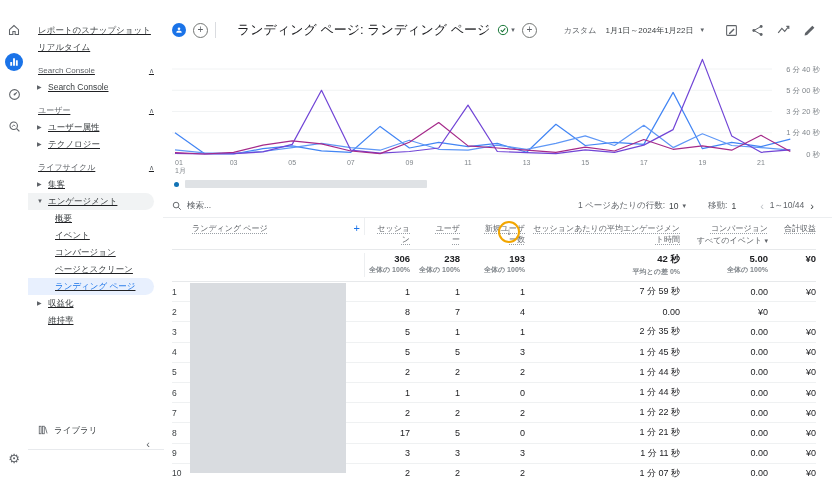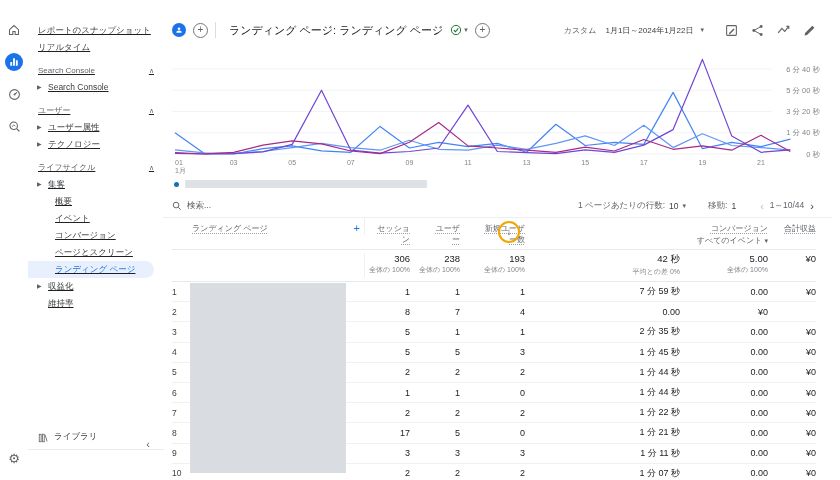--- a/index.html
+++ b/index.html
@@ -16,32 +16,32 @@
   .s-row{position:relative;font-size:8.5px;line-height:17px;color:#3c4043;white-space:nowrap;cursor:pointer;}
   .s-top{padding-left:10px;}
   .s-section{padding:0 10px;margin-top:6px;color:#5f6368;font-size:8px;display:flex;justify-content:space-between;}
   .s-caret{color:#5f6368;font-size:7px;}
   .s-item{padding-left:20px;}
   .s-item .arrow{position:absolute;left:9px;font-size:6px;color:#5f6368;}
   .s-sub{padding-left:27px;}
   .s-hl{background:#f1f3f4;border-radius:0 14px 14px 0;margin-right:10px;}
   .s-sel{background:#e8f0fe;color:#1a73e8;border-radius:0 14px 14px 0;margin-right:10px;}
   .s-bottom{position:absolute;bottom:22px;left:0;right:0;}
-  .s-library{display:flex;align-items:flex-end;gap:6px;padding-left:10px;font-size:8.5px;color:#3c4043;height:18px;cursor:pointer;}
+  .s-library{display:flex;align-items:flex-start;gap:6px;padding-left:10px;font-size:8.5px;color:#3c4043;height:18px;cursor:pointer;}
   .s-divider{border-top:1px solid #e8eaed;margin:6px 0 0 0;}
   .s-collapse{position:absolute;bottom:0;right:14px;font-size:11px;color:#5f6368;cursor:pointer;}
   
   .main{position:absolute;left:163px;top:14px;right:8px;bottom:8px;display:flex;flex-direction:column;}
   
   .topbar{height:32px;display:flex;align-items:center;padding:0 16px 0 9px;gap:7px;flex:none;}
   .chip{width:14px;height:14px;border-radius:50%;background:#1a73e8;display:flex;align-items:center;justify-content:center;cursor:pointer;}
   .plus-circle{width:13px;height:13px;border-radius:50%;border:1px solid #747775;color:#5f6368;
                display:flex;align-items:center;justify-content:center;font-size:10px;line-height:1;cursor:pointer;}
   .vdiv{width:1px;height:16px;background:#dadce0;}
-  .rep-title{font-size:11px;color:#202124;margin-left:6px;}
+  .rep-title{font-size:13px;color:#202124;margin-left:14px;}
   .check-badge{display:flex;align-items:center;gap:2px;cursor:pointer;}
   .caret-down{font-size:7px;color:#5f6368;}
   .tb-spacer{flex:1;}
   .date-preset{font-size:8px;color:#5f6368;font-family:Liberation Mono, monospace;}
   .date-range{font-size:8px;color:#3c4043;margin-left:2px;}
   .tb-icons{display:flex;align-items:center;gap:13px;margin-left:14px;}
   .tb-icon{width:13px;height:13px;color:#5f6368;cursor:pointer;}
   
   .chart-wrap{flex:none;padding-left:9px;position:relative;}
   .legend{display:flex;align-items:center;gap:6px;height:10px;margin:3px 0 0 2px;}
@@ -65,21 +65,21 @@
   .th-row{min-height:31px;align-items:start;}
   .w-session{width:34px;}.w-users{width:28px;}.w-new{width:46px;}.w-eng{width:148px;}.w-rev{width:32px;}
   .th-landing{position:relative;}
   .add-col{position:absolute;right:4px;top:5px;color:#1a73e8;font-size:11px;cursor:pointer;line-height:1;}
   .col-divider{border-right:1px solid #edeff1;}
   .conv-sub{color:#5f6368;text-decoration:none;display:block;margin-top:1px;}
   .sort-wrap{position:absolute;left:-27px;top:3px;width:22px;height:22px;border:2.5px solid #f2a600;border-radius:50%;
              display:flex;align-items:center;justify-content:center;box-sizing:border-box;}
   .sort-arrow{font-size:10px;color:#5f6368;line-height:1;}
   .totals-row{border-top:1px solid #e7e9eb;border-bottom:1px solid #e7e9eb;padding:3px 0 4px 0;}
-  .tot-cell{text-align:right;}
+  .tot-cell{text-align:right;font-weight:bold;}
   .tot-val{font-size:9.5px;color:#202124;}
   .tot-sub{font-size:7px;color:#80868b;margin-top:1px;}
   .tbody{position:relative;}
   .trow{height:19.2px;border-bottom:1px solid #eff1f2;align-items:center;font-size:9px;color:#3c4043;}
   .td-num{font-size:8.5px;color:#3c4043;}
   .td-metric{text-align:right;color:#202124;}
   .redaction{position:absolute;left:18px;top:1px;width:156px;height:190px;background:#d9dce0;}
   svg{display:block;}
 </style>
 </head>
@@ -133,20 +133,21 @@
           <span>ユーザー</span>
           <span class="s-caret">∧</span>
         </div>
         <div class="s-row s-item"><span class="arrow">▶</span>ユーザー属性</div>
         <div class="s-row s-item"><span class="arrow">▶</span>テクノロジー</div>
         <div class="s-row s-section">
           <span>ライフサイクル</span>
           <span class="s-caret">∧</span>
         </div>
         <div class="s-row s-item"><span class="arrow">▶</span>集客</div>
+        <div class="s-row s-item s-hl"><span class="arrow">▼</span>エンゲージメント</div>
         <div class="s-row s-sub">概要</div>
         <div class="s-row s-sub">イベント</div>
         <div class="s-row s-sub">コンバージョン</div>
         <div class="s-row s-sub">ページとスクリーン</div>
         <div class="s-row s-sub s-sel">ランディング ページ</div>
         <div class="s-row s-item"><span class="arrow">▶</span>収益化</div>
         <div class="s-row s-item">維持率</div>
       </div>
     <div class="s-bottom">
       <div class="s-library">
@@ -284,20 +285,21 @@
           <span class="th-inner">ランディング ページ</span>
           <span class="add-col">+</span>
         </div>
         <div class="th th-metric"><span class="th-inner w-session">セッション</span></div>
         <div class="th th-metric"><span class="th-inner w-users">ユーザー</span></div>
         <div class="th th-metric"><span class="th-inner w-new">新規ユーザー数</span></div>
         <div class="th th-metric" style="position:relative;">
           <span class="sort-wrap">
               <span class="sort-arrow">↓</span>
             </span>
+          <span class="th-inner w-eng">セッションあたりの平均エンゲージメント時間</span>
         </div>
         <div class="th th-metric">
           <span class="th-inner">コンバージョン</span>
           <span class="conv-sub"><span>すべてのイベント</span> <span class="caret-down">▾</span></span>
         </div>
         <div class="th th-metric"><span class="th-inner w-rev">合計収益</span></div>
       </div>
 
       <div class="tgrid totals-row">
         <div></div>

